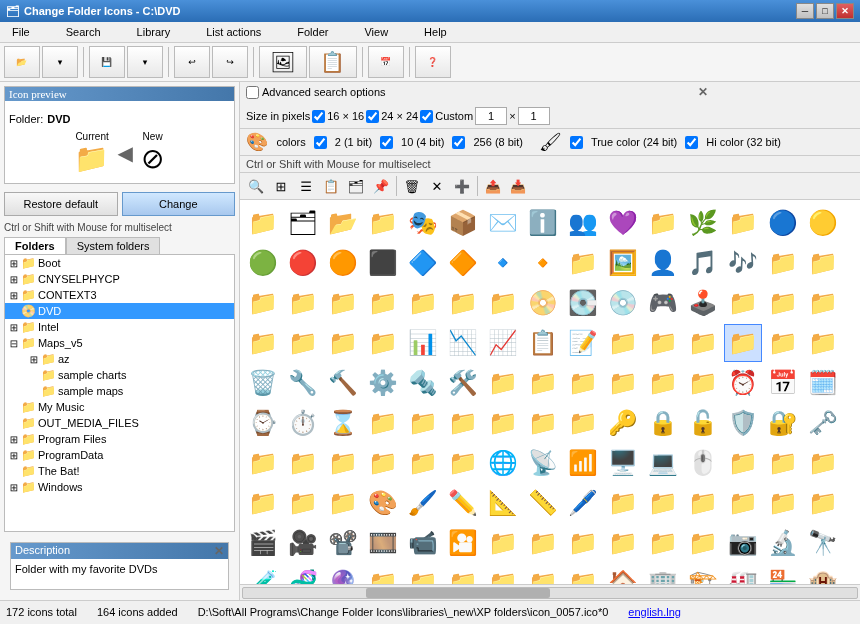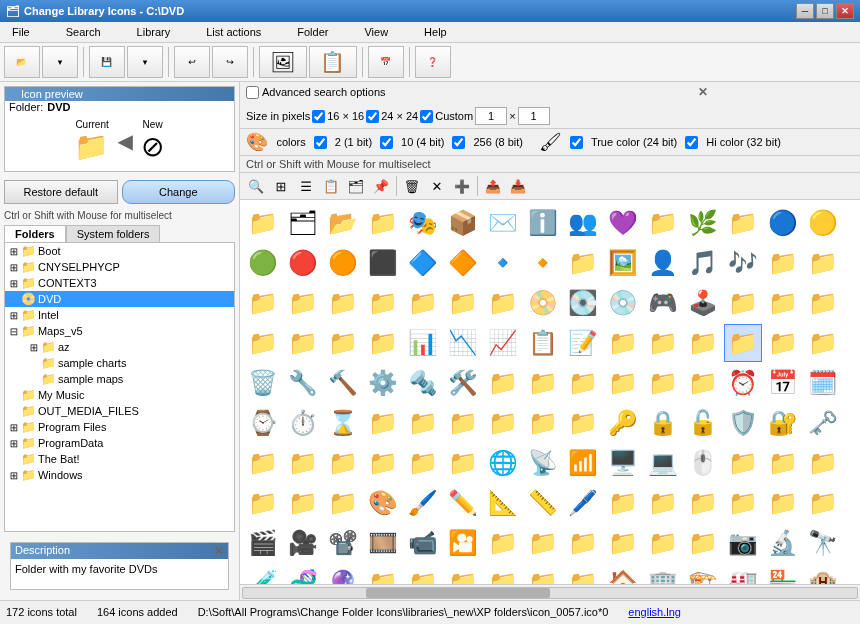--- a/index.html
+++ b/index.html
@@ -77,42 +77,42 @@
     #icon-preview {
       border: 1px solid #bbb;
       margin: 4px;
       background: white;
       padding: 4px;
     }
     #icon-preview-title {
       background: linear-gradient(to right, #6699cc, #4477aa);
       color: white;
       font-size: 11px;
-      padding: 1px 16px;
-      margin: -4px -4px 0 -4px;
+      padding: 1px 4px;
+      margin: -4px -4px 12px -4px;
+      font-family: Liberation Serif, serif;
     }
     #preview-folder-row { display: flex; align-items: center; gap: 4px; font-size: 11px; margin-bottom: 2px; }
     #preview-icons-row { display: flex; align-items: center; gap: 8px; justify-content: center; padding: 4px 0; }
     .preview-label { font-size: 10px; text-align: center; }
     .preview-icon { font-size: 28px; }
     .preview-arrow { font-size: 20px; color: #666; }
 
     
     #btn-row { display: flex; gap: 4px; margin: 4px; }
     .btn {
       flex: 1; height: 24px;
       border: 1px solid #aaa;
       background: linear-gradient(to bottom, #f8f8f8, #e0e0e0);
       cursor: pointer;
       font-size: 11px;
     }
     .btn-primary {
       background: linear-gradient(to bottom, #d0e8ff, #a8c8ee);
       border-color: #6699cc;
-      border-radius: 9px;
     }
 
     #ctrl-shift-text { font-size: 10px; padding: 2px 4px; color: #444; }
 
     
     #folder-tabs { display: flex; margin: 2px 4px 0 4px; }
     .folder-tab {
       padding: 2px 10px;
       border: 1px solid #bbb;
       border-bottom: none;
@@ -300,21 +300,21 @@
       font-size: 11px;
       text-align: center;
     }
   </style>
 </head>
 <body>
 
 <div id="title-bar">
   <div id="title-bar-left">
     <span>🗂</span>
-    <span>Change Library Icons - C:\DVD</span>
+    <span>Change Folder Icons - C:\DVD</span>
   </div>
   <div id="title-bar-controls">
     <div class="title-btn">─</div>
     <div class="title-btn">□</div>
     <div class="title-btn close">✕</div>
   </div>
 </div>
 
 <div id="menu-bar">
   <div class="menu-item">File</div>

